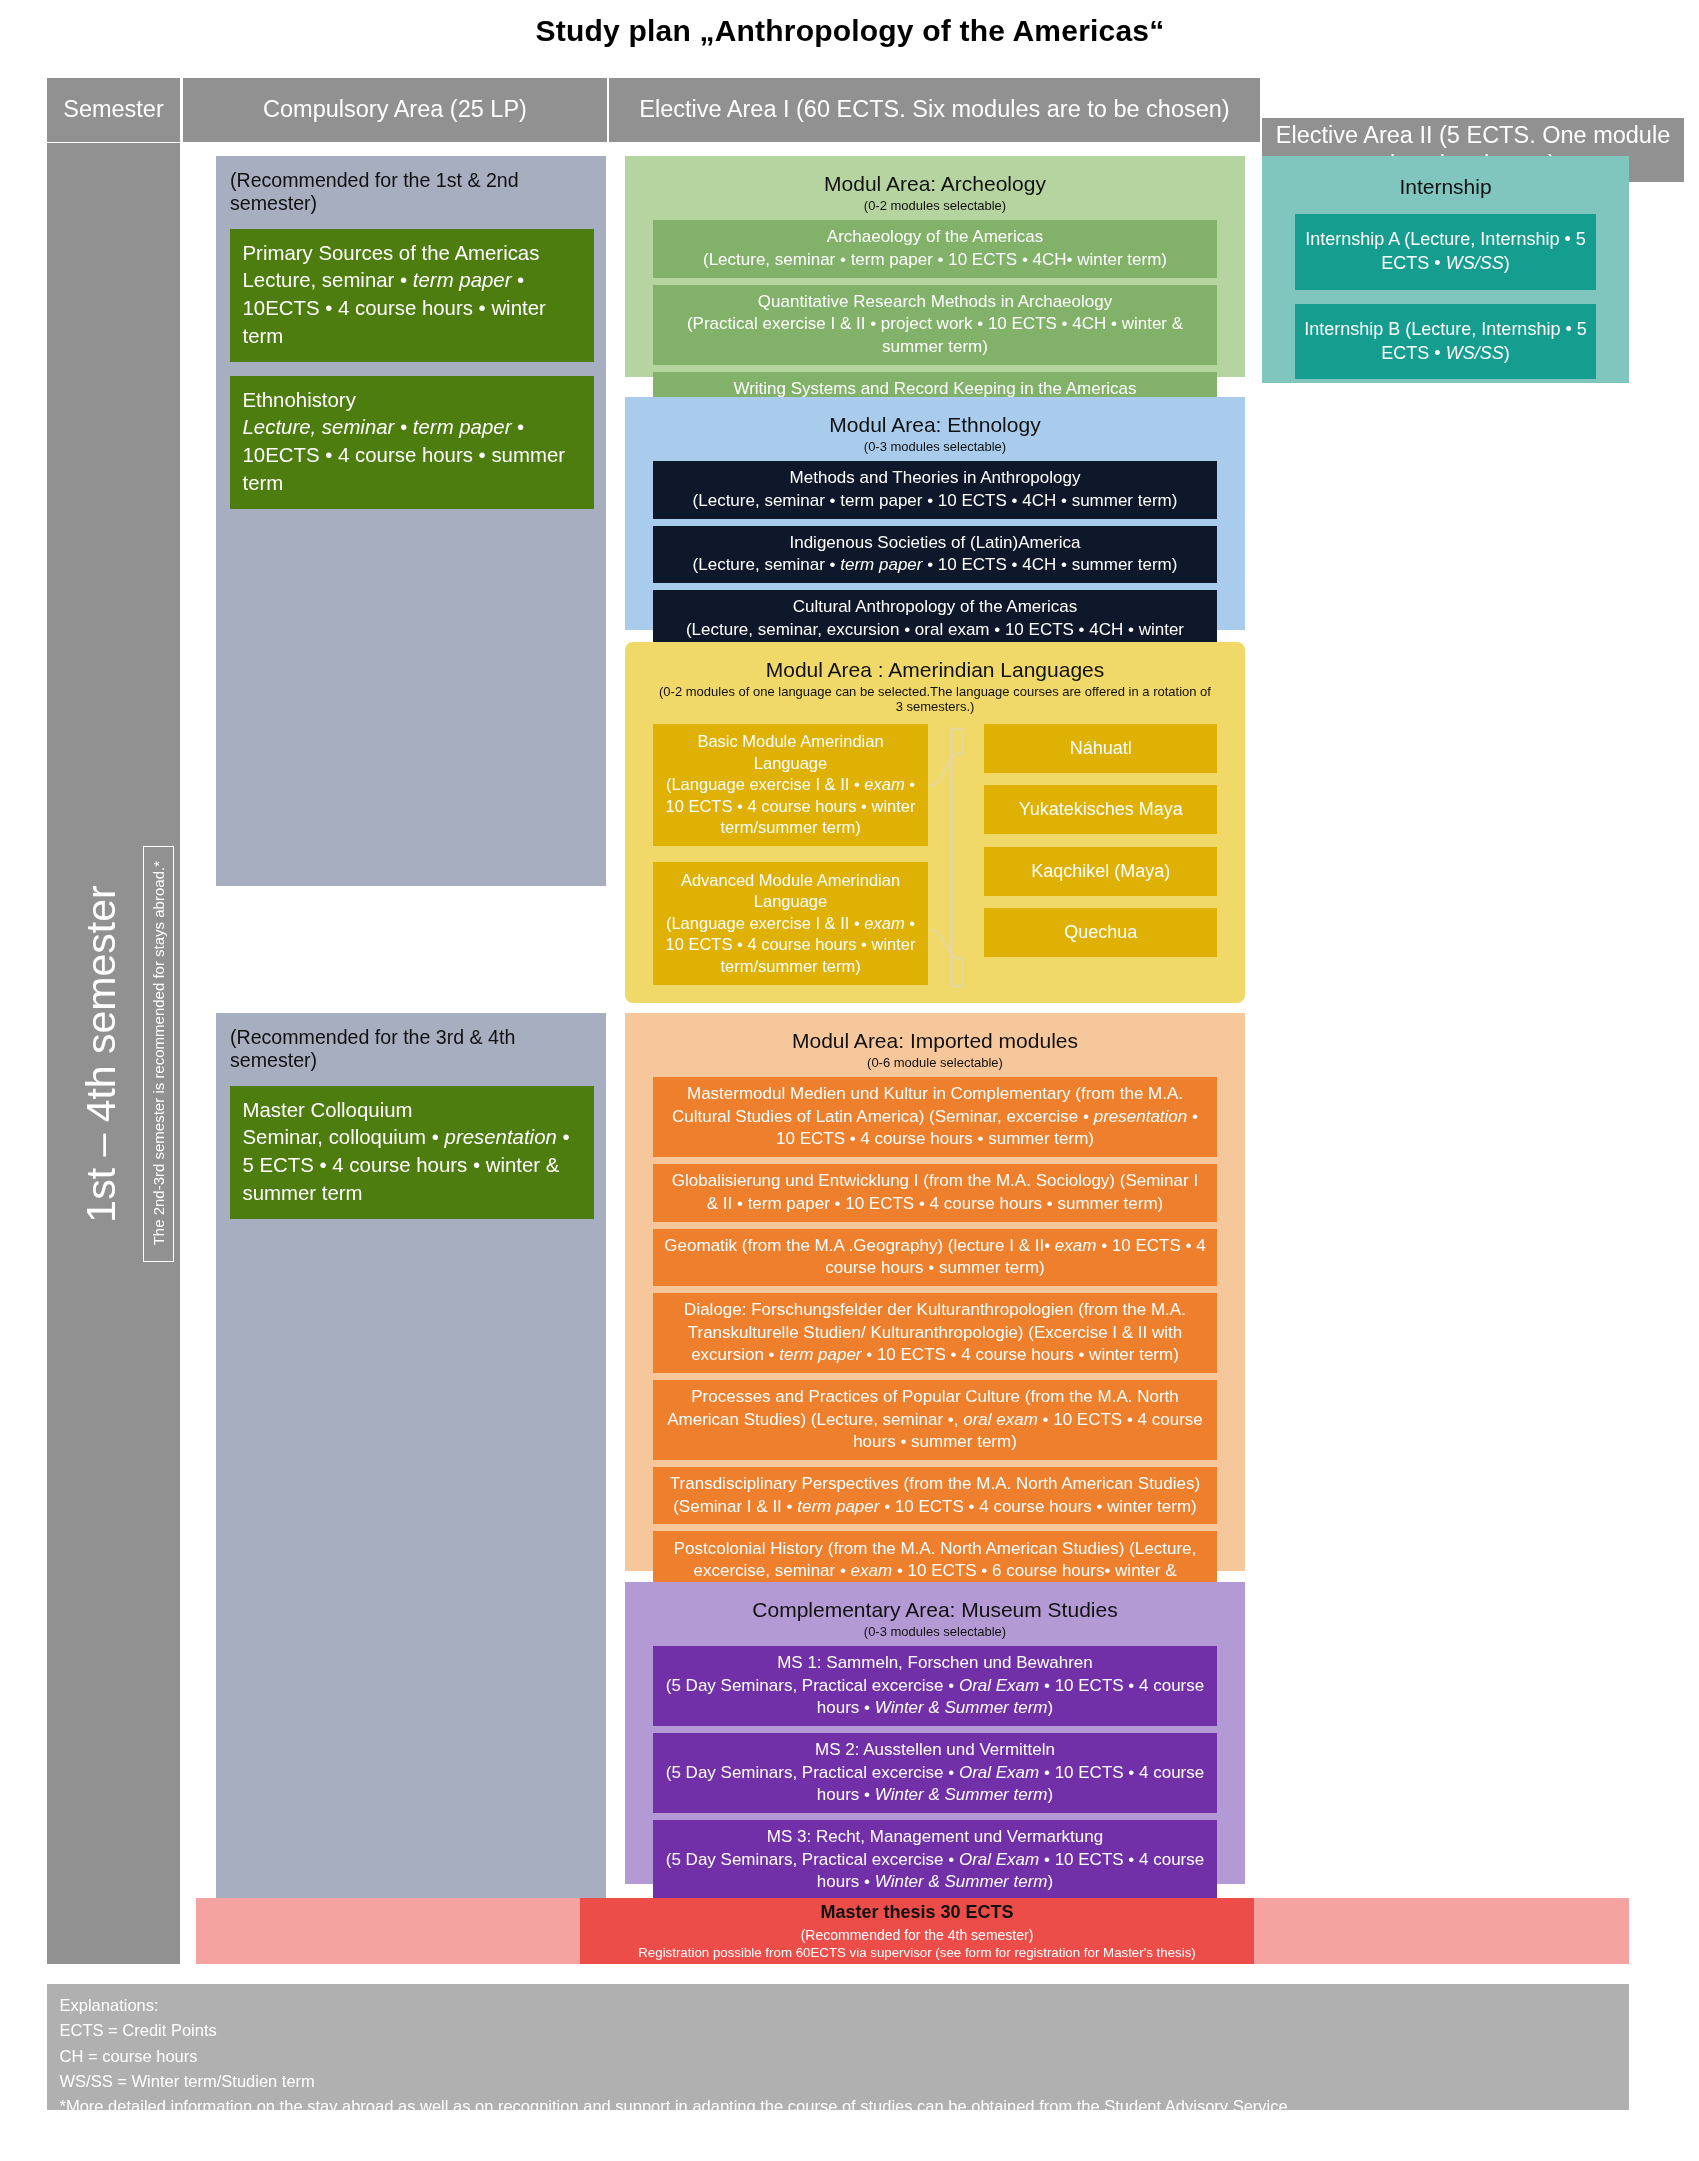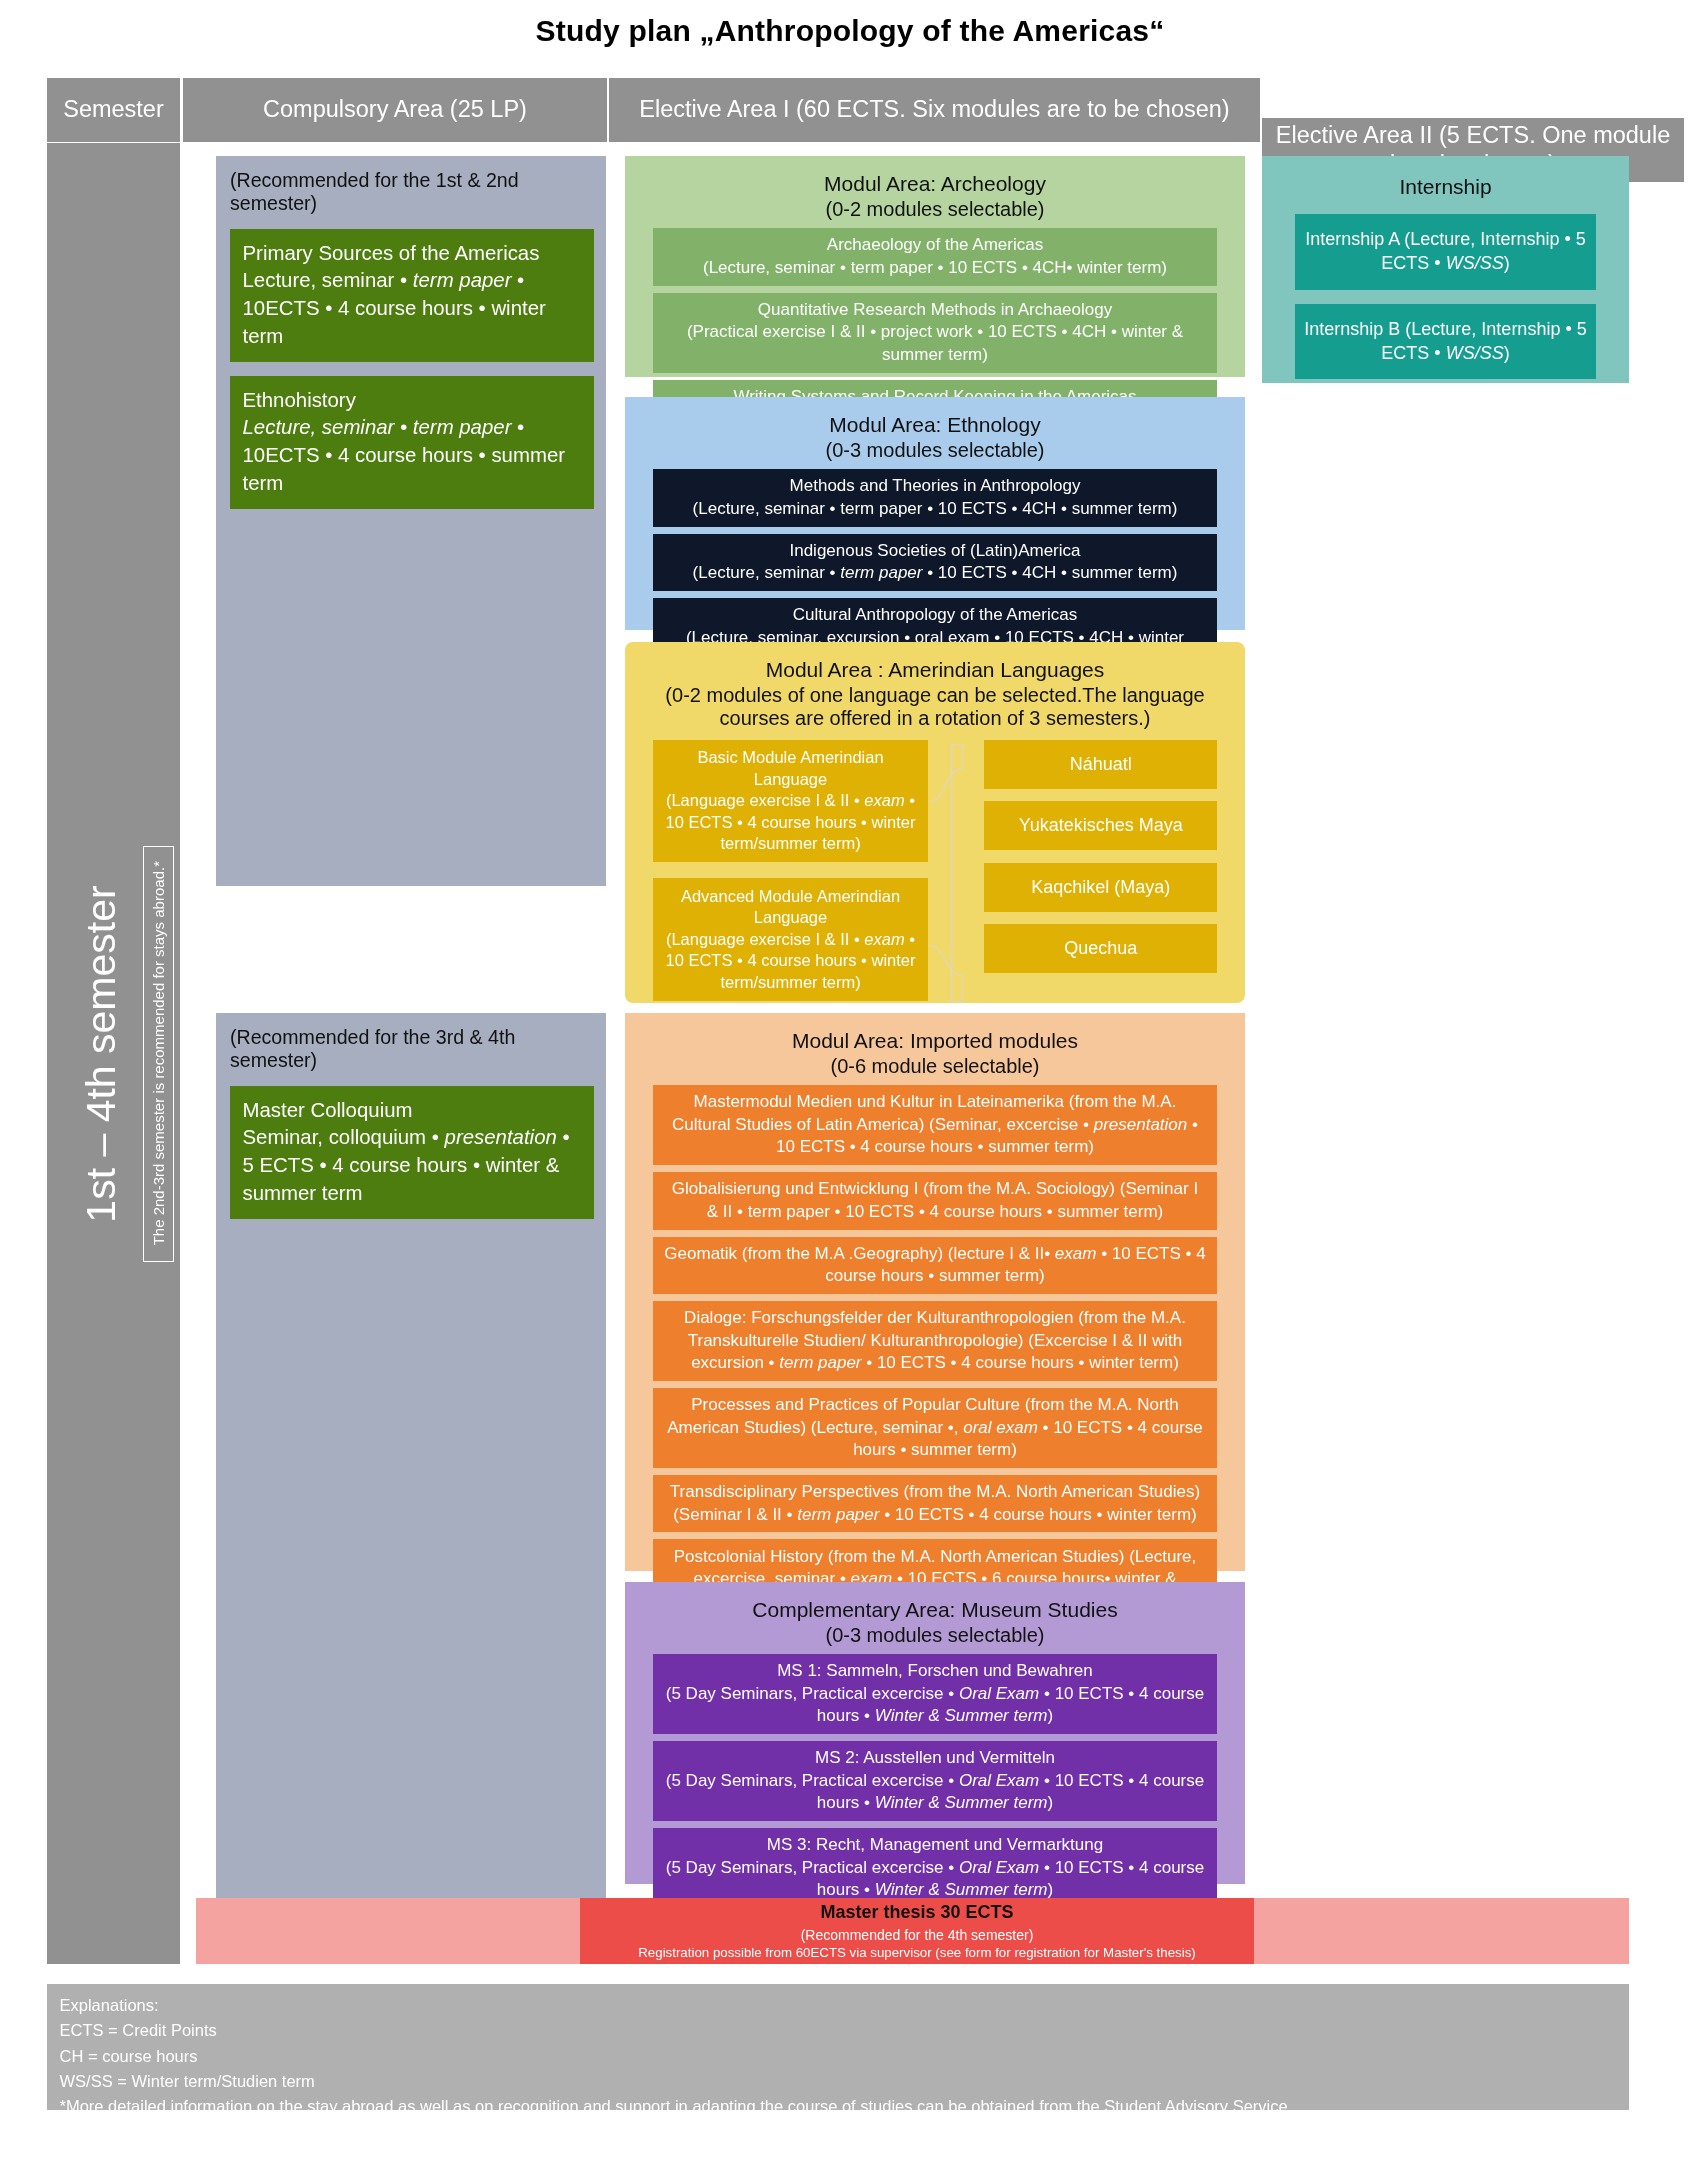--- a/index.html
+++ b/index.html
@@ -71,21 +71,21 @@
   }
   .darkmod .t { display: block; }
   .it { font-style: italic; }
 
   
   .group { padding: 9.4px 0 12.5px 0; }
   .grp-title {
     text-align: center; font-size: 21px; color: #111; line-height: 1.3;
     padding: 4.7px 31px 0 31px;
   }
-  .grp-sub { text-align: center; font-size: 20px; color: #111; padding: 0.8px 31px 0 31px; }
+  .grp-sub { text-align: center; font-size: 13px; color: #111; padding: 0.8px 31px 0 31px; }
   .mod {
     color: #fff; font-size: 17px; line-height: 1.32;
     text-align: center; padding: 6.3px 11px;
     margin: 7px 28px 0 28px;
   }
 
   
   #grp-archeology { top: 156px; left: 625px; width: 620px; height: 221px; background: #b6d4a0; }
   #grp-archeology .mod { background: #82b26a; }
   
@@ -242,21 +242,21 @@
       <div class="langname">Yukatekisches Maya</div>
       <div class="langname">Kaqchikel (Maya)</div>
       <div class="langname">Quechua</div>
     </div>
   </div>
 </div>
 
 <div class="abs group" id="grp-imported">
   <div class="grp-title">Modul Area: Imported modules</div>
   <div class="grp-sub">(0-6 module selectable)</div>
-  <div class="mod"><span>Mastermodul Medien und Kultur in Lateinamerika (from the M.A. Cultural Studies of Latin America) (Seminar, excercise • </span><span class="it">presentation</span><span> • 10 ECTS • 4 course hours • summer term)</span></div>
+  <div class="mod"><span>Mastermodul Medien und Kultur in Complementary (from the M.A. Cultural Studies of Latin America) (Seminar, excercise • </span><span class="it">presentation</span><span> • 10 ECTS • 4 course hours • summer term)</span></div>
   <div class="mod"><span>Globalisierung und Entwicklung I (from the M.A. Sociology) (Seminar I &amp; II • term paper • 10 ECTS • 4 course hours • summer term)</span><span class="it"></span><span></span></div>
   <div class="mod"><span>Geomatik (from the M.A .Geography) (lecture I &amp; II• </span><span class="it">exam</span><span> • 10 ECTS • 4 course hours • summer term)</span></div>
   <div class="mod"><span>Dialoge: Forschungsfelder der Kulturanthropologien (from the M.A. Transkulturelle Studien/ Kulturanthropologie) (Excercise I &amp; II with excursion • </span><span class="it">term paper</span><span> • 10 ECTS • 4 course hours • winter term)</span></div>
   <div class="mod"><span>Processes and Practices of Popular Culture (from the M.A. North American Studies) (Lecture, seminar •, </span><span class="it">oral exam</span><span> • 10 ECTS • 4 course hours • summer term)</span></div>
   <div class="mod"><span>Transdisciplinary Perspectives (from the M.A. North American Studies) (Seminar I &amp; II • </span><span class="it">term paper</span><span> • 10 ECTS • 4 course hours • winter term)</span></div>
   <div class="mod"><span>Postcolonial History (from the M.A. North American Studies) (Lecture, excercise, seminar • </span><span class="it">exam</span><span> • 10 ECTS • 6 course hours• winter &amp; summer term)</span></div>
 </div>
 
 <div class="abs group" id="grp-museum">
   <div class="grp-title">Complementary Area: Museum Studies</div>

